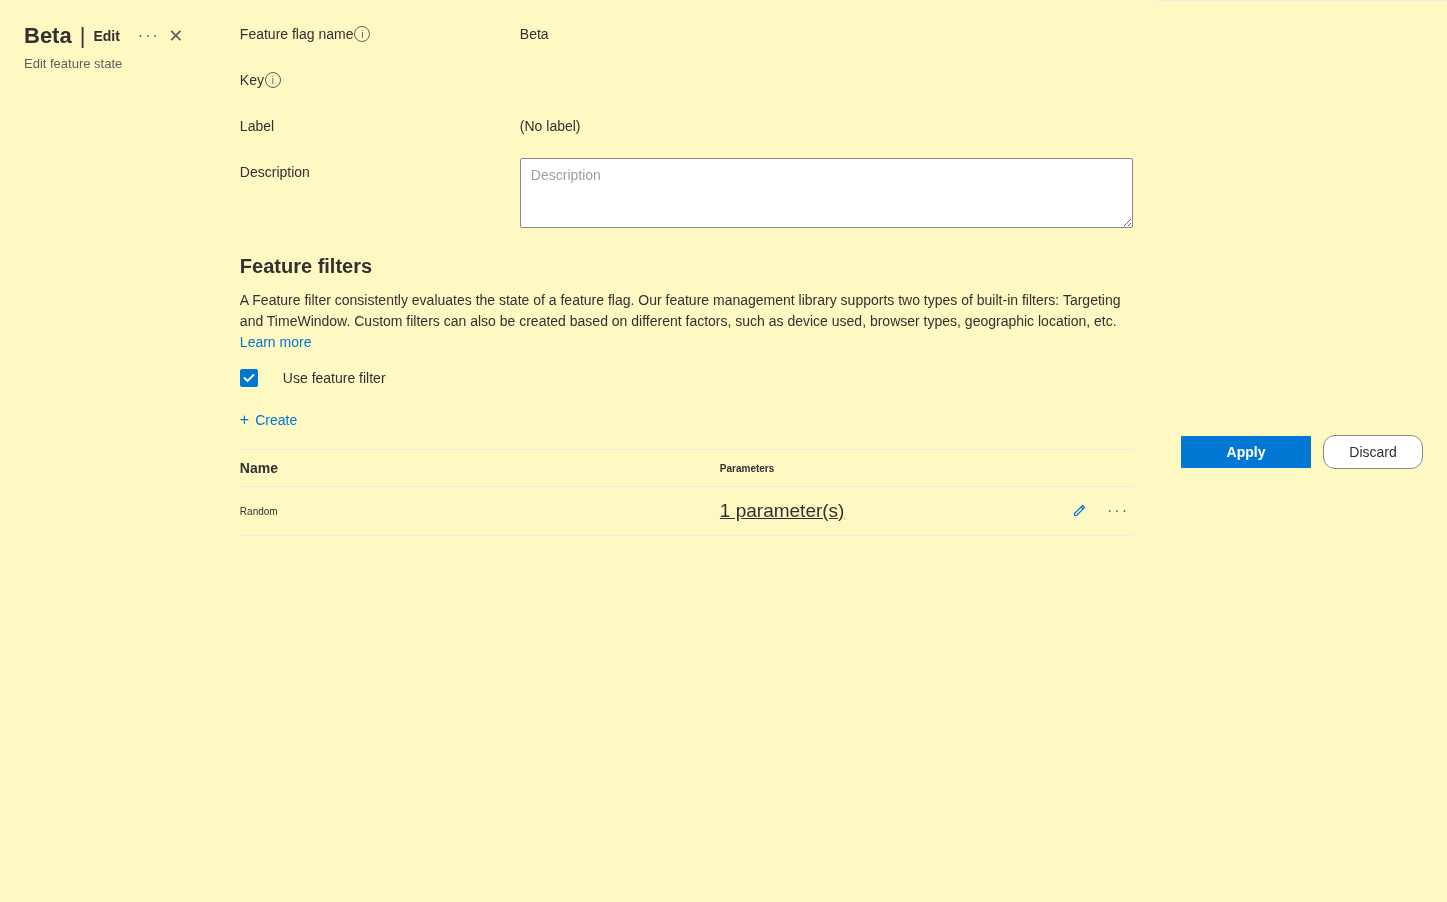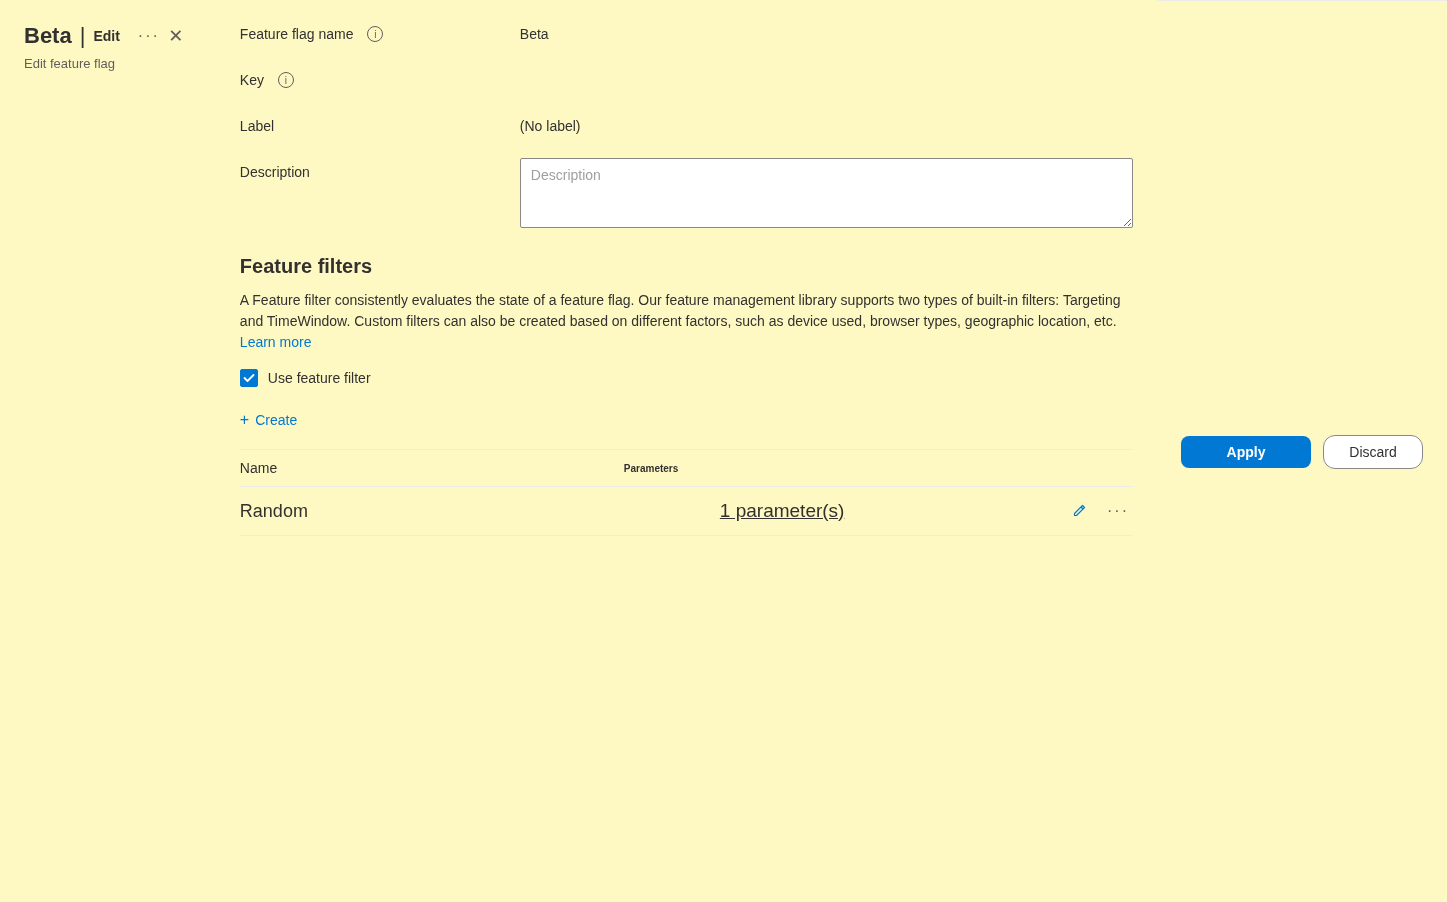--- a/index.html
+++ b/index.html
@@ -78,21 +78,21 @@
     }
 
     .form-label {
       width: 280px;
       flex-shrink: 0;
       font-size: 14px;
       color: #323130;
       padding-top: 6px;
       display: flex;
       align-items: center;
-      gap: 14px;
+      gap: 1px;
     }
 
     .info-icon {
       width: 16px;
       height: 16px;
       border: 1px solid #605e5c;
       border-radius: 50%;
       display: inline-flex;
       align-items: center;
       justify-content: center;
@@ -149,21 +149,21 @@
 
     .learn-more-link {
       color: #0078d4;
       text-decoration: none;
       cursor: pointer;
     }
 
     .checkbox-row {
       display: flex;
       align-items: center;
-      gap: 10px;
+      gap: 25px;
       margin-bottom: 20px;
     }
 
     .checkbox-checked {
       width: 18px;
       height: 18px;
       background: #0078d4;
       border: 1px solid #0078d4;
       border-radius: 2px;
       display: flex;
@@ -207,44 +207,44 @@
     }
 
     .table-header {
       display: flex;
       align-items: center;
       padding: 10px 0;
       border-bottom: 1px solid #edebe9;
     }
 
     .table-col-name {
-      width: 384px;
-      font-size: 14px;
-      font-weight: 400;
+      width: 480px;
+      font-size: 14px;
+      font-weight: 700;
       color: #323130;
       flex-shrink: 0;
     }
 
     .table-col-params {
       flex: 1;
       font-size: 10px;
       font-weight: 700;
       color: #323130;
     }
 
     .table-row {
       display: flex;
       align-items: center;
       padding: 12px 0;
       border-bottom: 1px solid #edebe9;
     }
 
     .table-cell-name {
       width: 480px;
-      font-size: 18px;
+      font-size: 10px;
       color: #323130;
       flex-shrink: 0;
     }
 
     .table-cell-params {
       flex: 1;
       font-size: 19px;
       color: #323130;
       text-decoration: underline;
     }
@@ -287,21 +287,21 @@
       padding: 16px 24px;
       display: flex;
       align-items: center;
       gap: 12px;
     }
 
     .apply-btn {
       background: #0078d4;
       color: #fff;
       border: none;
-      border-radius: 8px;
+      border-radius: 1px;
       padding: 8px 24px;
       font-size: 14px;
       font-weight: 600;
       cursor: pointer;
       min-width: 130px;
     }
 
     .discard-btn {
       background: #fff;
       color: #323130;
@@ -325,21 +325,21 @@
           <span style="font-size:22px;font-weight:600;color:#323130;">Beta</span>
           <span style="font-size:22px;font-weight:300;color:#323130;margin:0 2px;">|</span>
           <span style="font-size:14px;font-weight:600;color:#323130;">Edit</span>
         </div>
         <span style="font-size:16px;color:#605e5c;cursor:pointer;margin-left:8px;letter-spacing:2px;">···</span>
       </div>
       <button class="close-btn">
         <span>✕</span>
       </button>
     </div>
-    <div class="panel-subtitle-text">Edit feature flag</div>
+    <div class="panel-subtitle-text">Edit feature state</div>
   </div>
 
   <div class="panel-body">
 
     <div class="form-row">
       <div class="form-label">
         <span>Feature flag name</span>
         <span class="info-icon">i</span>
       </div>
       <div class="form-value">Beta</div>

